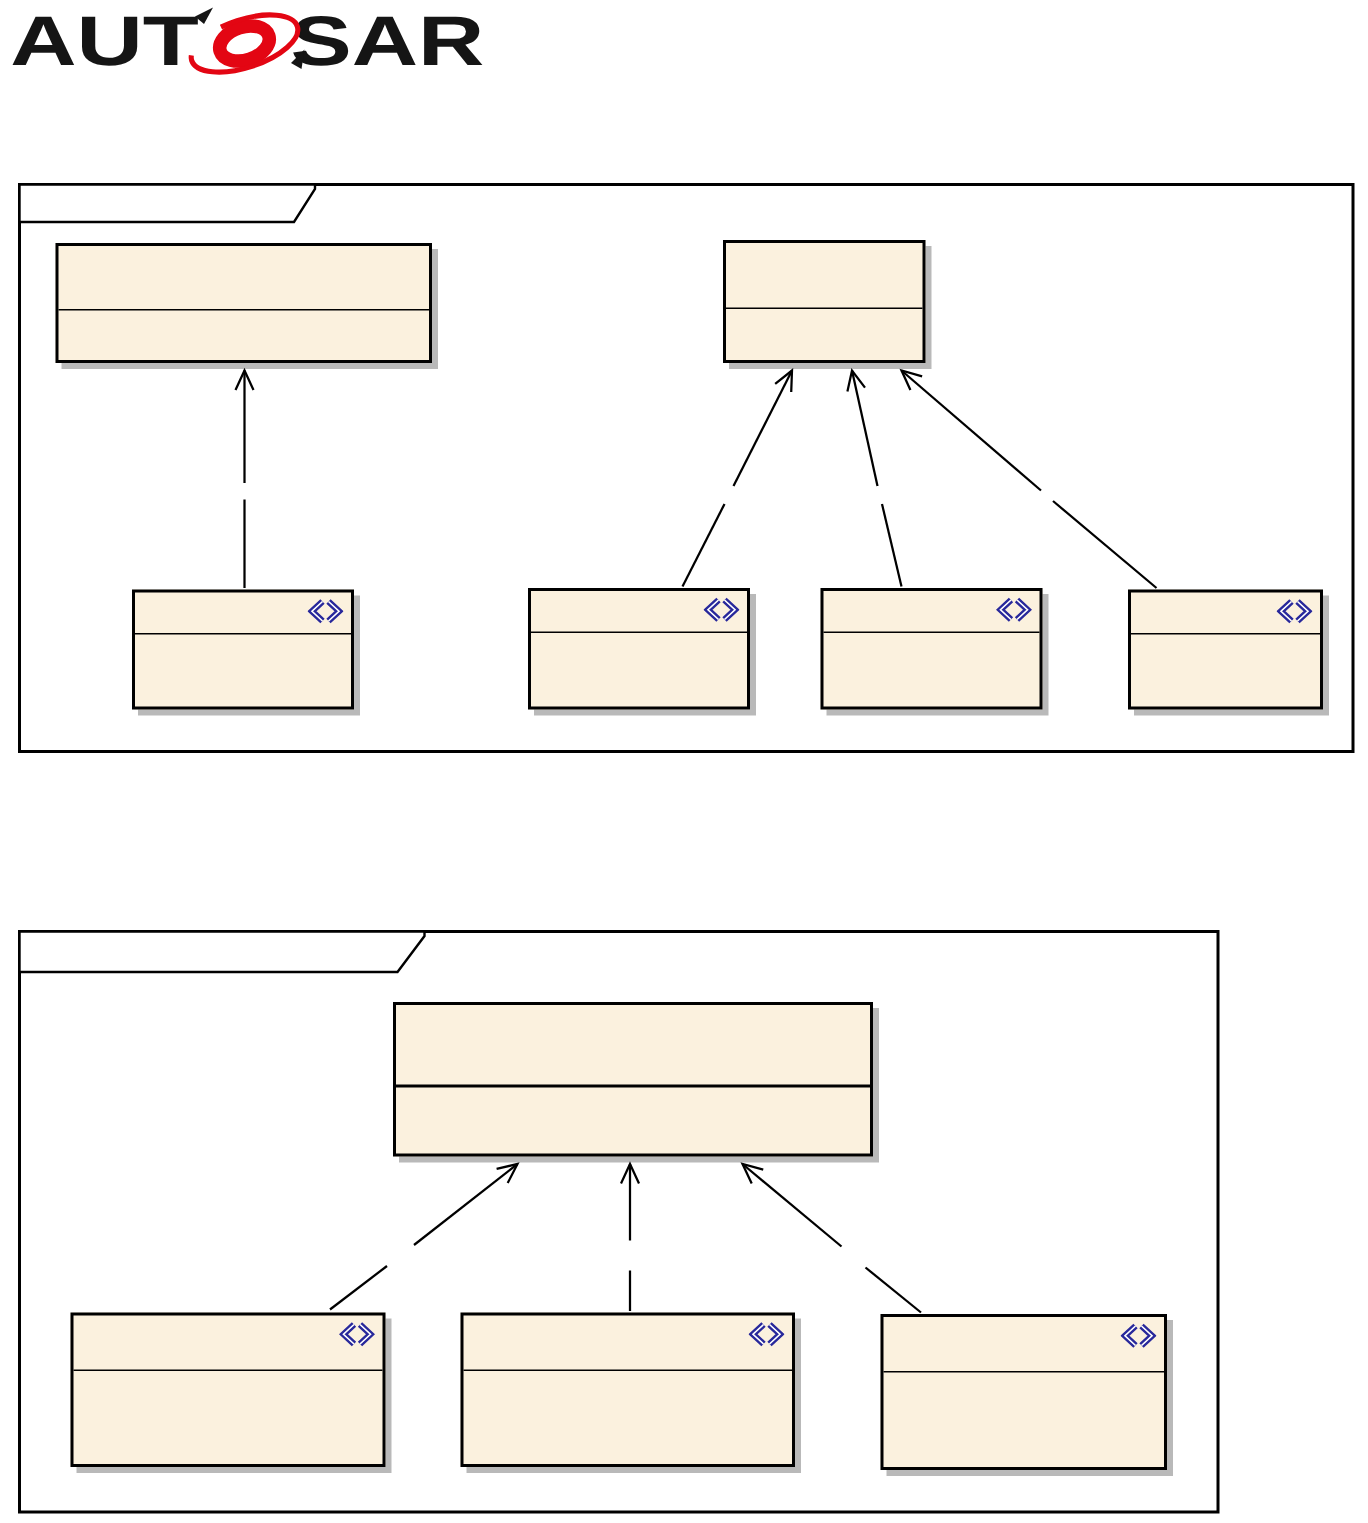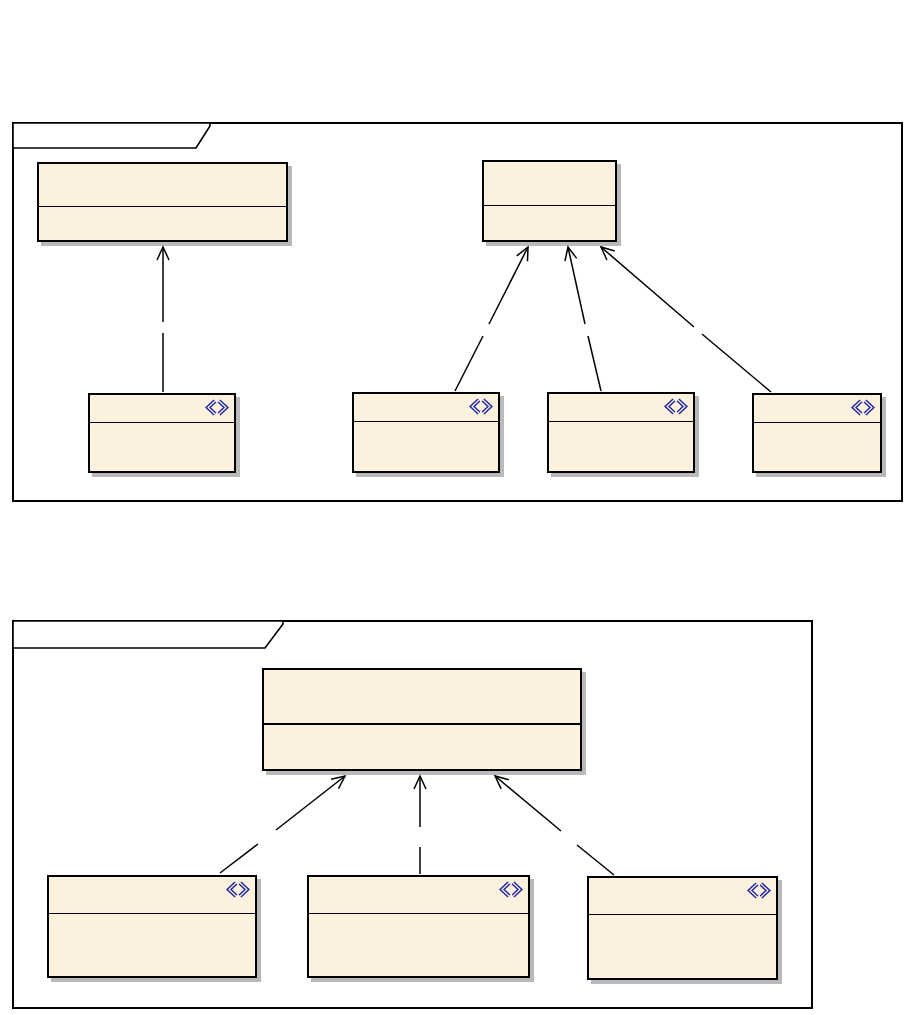--- a/index.html
+++ b/index.html
@@ -25,20 +25,34 @@
   .stereo-icon{position:absolute;top:4px;right:5px;width:24px;height:17px;}
 
   
   #edges-svg{position:absolute;left:0;top:0;pointer-events:none;z-index:5;}
 </style>
 </head>
 <body>
 
 <div class="page" id="page">
 
+  <div class="logo">
+    <span class="logo-text">AUT</span>
+    <span class="logo-o">
+      <svg width="80" height="56" viewBox="0 0 80 56">
+        <g transform="rotate(-18 40 29)">
+          <ellipse cx="40" cy="29" rx="17" ry="11" fill="none" stroke="#E30613" stroke-width="9"></ellipse>
+          <ellipse cx="40" cy="29" rx="37" ry="16" fill="none" stroke="#E30613" stroke-width="3.4" stroke-dasharray="152 28" stroke-dashoffset="-118"></ellipse>
+        </g>
+        <polygon points="7,11 19,5 13,16" fill="#151515"></polygon>
+        <polygon points="71,42 80,33 78,46" fill="#151515"></polygon>
+      </svg>
+    </span>
+    <span class="logo-text">SAR</span>
+  </div>
 
   <div class="uml-frame" style="left: 12px; top: 122px; width: 891px; height: 380px;">
       <svg class="frame-tab" width="201" height="29">
         <polygon points="1,1 198,1 198,4 184,26 1,26" fill="#ffffff" stroke="#000" stroke-width="1.6"></polygon>
       </svg>
     </div>
     <div class="uml-box" style="left: 37px; top: 162px; width: 251px; height: 80px; background: rgb(251, 241, 222);">
       <div class="comp-top" style="height: 43px;"></div>
       <div></div>
     </div>

